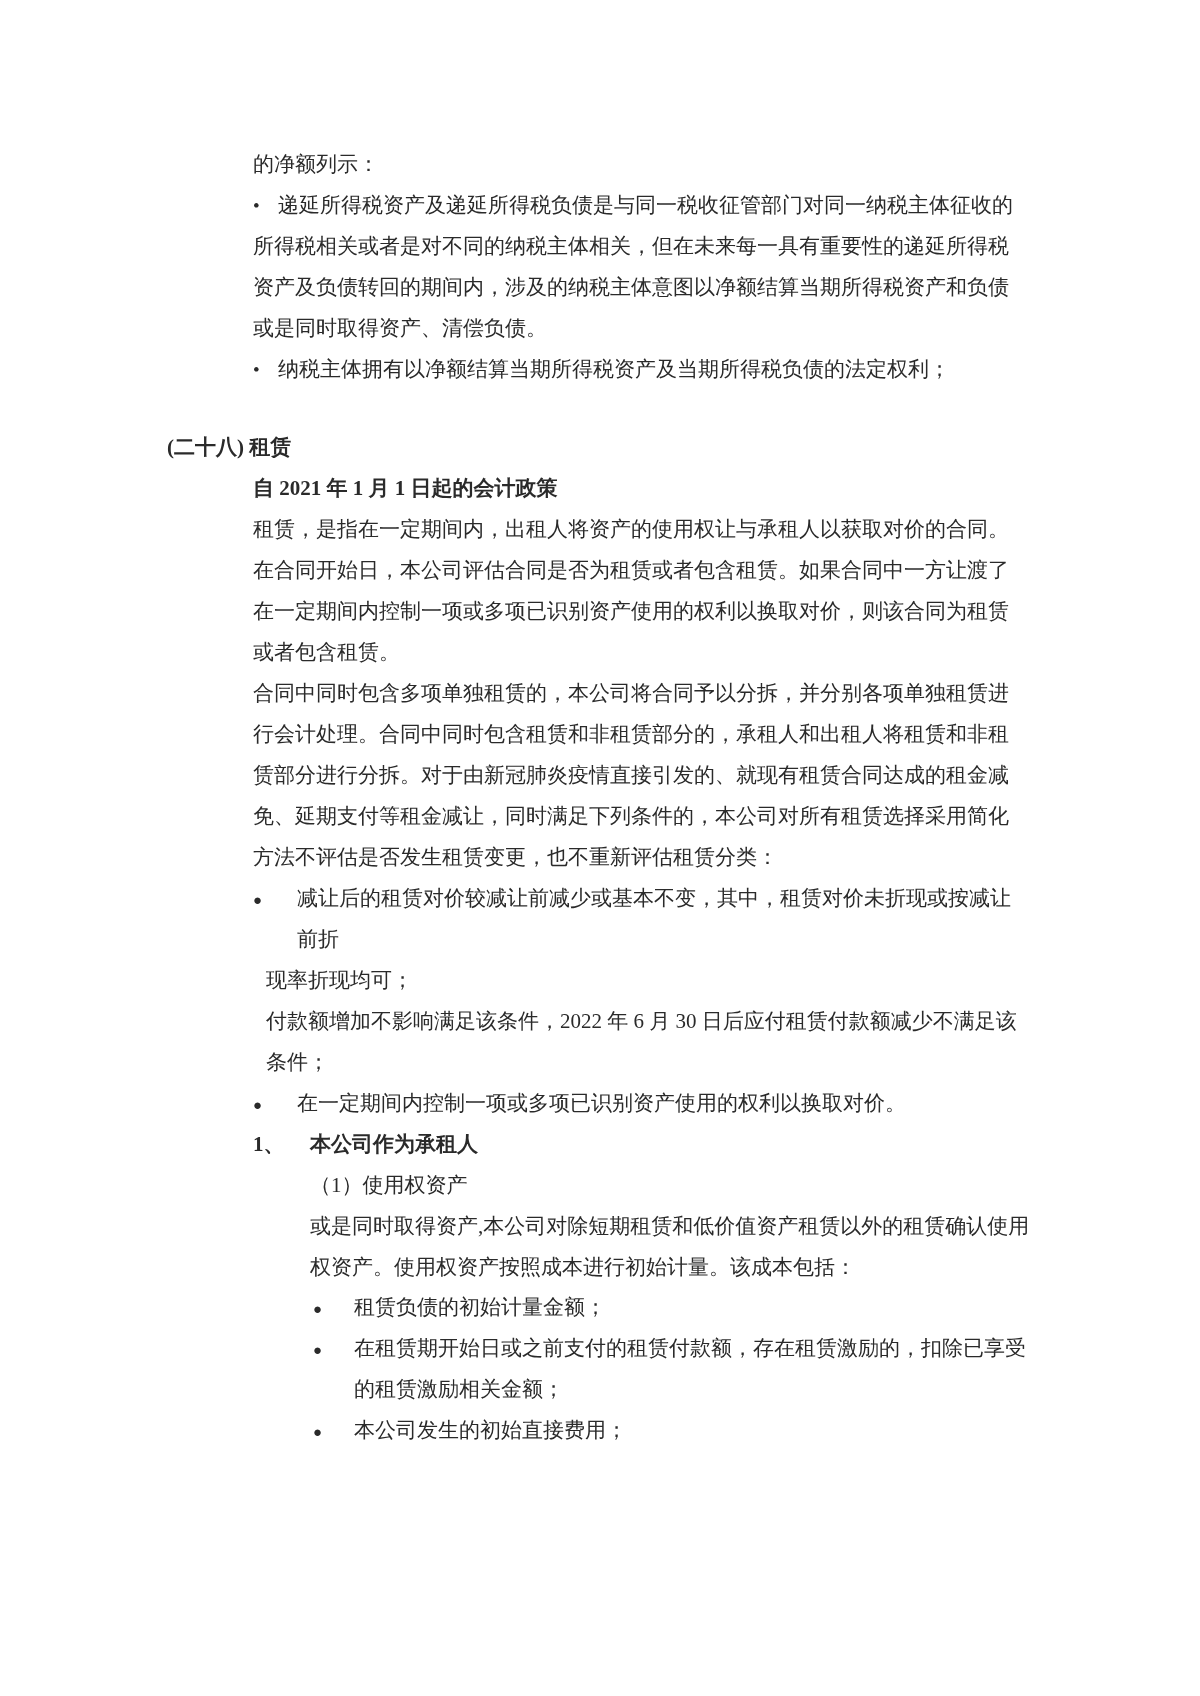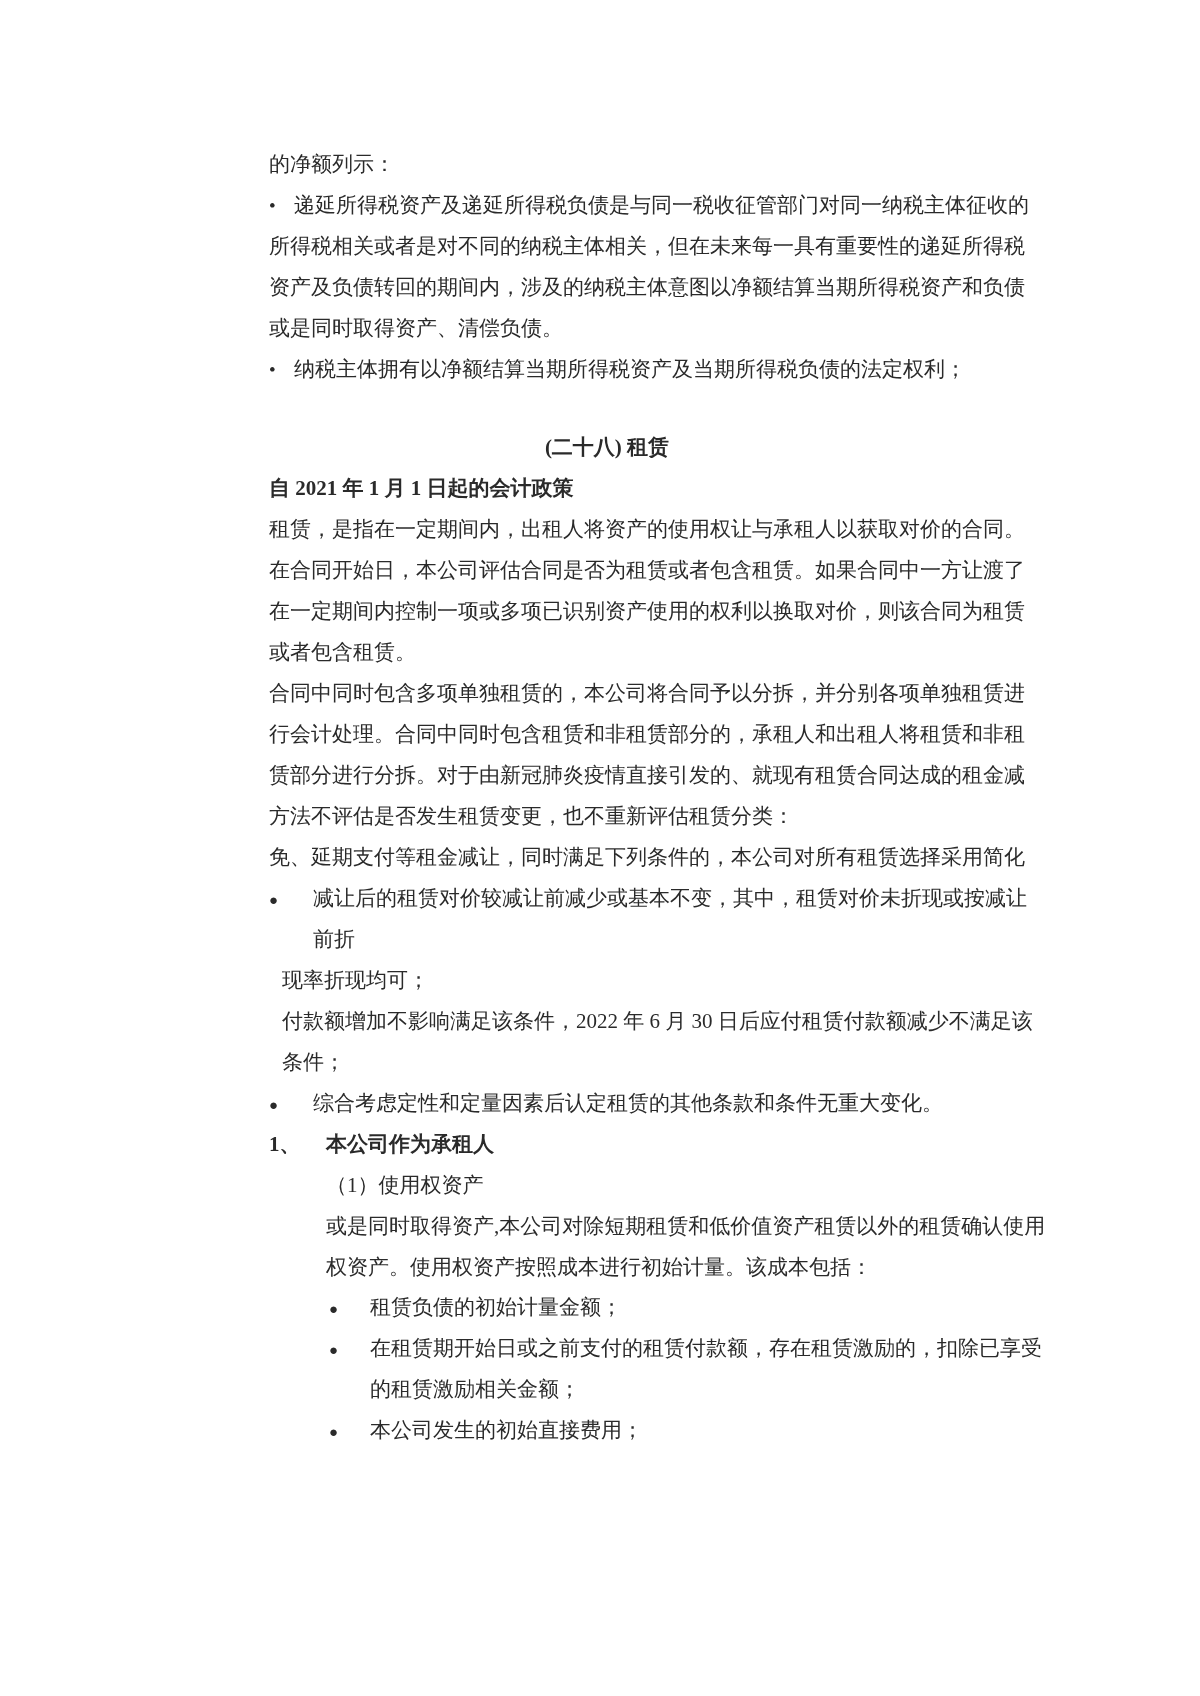--- a/index.html
+++ b/index.html
@@ -12,21 +12,21 @@
     width: 1200px;
     height: 1696px;
     background: #ffffff;
     box-sizing: border-box;
     padding-top: 144px;
     overflow: hidden;
     font-family: "Liberation Serif", "DejaVu Serif", serif;
     font-size: 21px;
     color: #2a2a2a;
   }
-  .doc-content { width: 1015px; margin-left: 16px; }
+  .doc-content { width: 1015px; }
   .blk { margin: 0; }
   .line {
     line-height: 41px;
     height: 41px;
     white-space: nowrap;
   }
   
   .b-body .line,
   .b-body-bold .line,
   .b-bullet-small .line,
@@ -34,21 +34,21 @@
   .b-numbered-heading .line { margin-left: 253px; }
   .b-section-heading .line { margin-left: 167px; }
   .b-cont .line { margin-left: 266px; }
   .b-sub .line { margin-left: 310px; }
   .b-sub-bullet .line { margin-left: 313px; font-family: Liberation Mono, monospace; }
 
   
   .b-bullet-large .line.hang { margin-left: 297px; }
   .b-sub-bullet .line.hang { margin-left: 354px; }
 
-  .b-section-heading { margin-top: 37px; text-align: center; }
+  .b-section-heading { margin-top: 37px; }
   .b-section-heading .line,
   .b-body-bold .line,
   .b-numbered-heading .line { font-weight: bold; }
 
   .bullet {
     display: inline-block;
     vertical-align: baseline;
   }
   .bullet.sm { width: 25px; font-size: 19px; }
   .bullet.lg { width: 44px; font-size: 15px; }
@@ -79,36 +79,36 @@
         <div class="line">自 2021 年 1 月 1 日起的会计政策</div>
       </div>
       <div class="blk b-body">
         <div class="line">租赁，是指在一定期间内，出租人将资产的使用权让与承租人以获取对价的合同。</div>
         <div class="line">在合同开始日，本公司评估合同是否为租赁或者包含租赁。如果合同中一方让渡了</div>
         <div class="line">在一定期间内控制一项或多项已识别资产使用的权利以换取对价，则该合同为租赁</div>
         <div class="line">或者包含租赁。</div>
         <div class="line">合同中同时包含多项单独租赁的，本公司将合同予以分拆，并分别各项单独租赁进</div>
         <div class="line">行会计处理。合同中同时包含租赁和非租赁部分的，承租人和出租人将租赁和非租</div>
         <div class="line">赁部分进行分拆。对于由新冠肺炎疫情直接引发的、就现有租赁合同达成的租金减</div>
+        <div class="line">免、延期支付等租金减让，同时满足下列条件的，本公司对所有租赁选择采用简化</div>
         <div class="line">方法不评估是否发生租赁变更，也不重新评估租赁分类：</div>
-        <div class="line">免、延期支付等租金减让，同时满足下列条件的，本公司对所有租赁选择采用简化</div>
       </div>
       <div class="blk b-bullet-large">
         <div class="line"><span class="bullet lg">●</span><span>减让后的租赁对价较减让前减少或基本不变，其中，租赁对价未折现或按减让</span></div>
         <div class="line hang">前折</div>
       </div>
       <div class="blk b-cont">
         <div class="line">现率折现均可；</div>
       </div>
       <div class="blk b-cont">
         <div class="line">付款额增加不影响满足该条件，2022 年 6 月 30 日后应付租赁付款额减少不满足该</div>
         <div class="line">条件；</div>
       </div>
       <div class="blk b-bullet-large">
-        <div class="line"><span class="bullet lg">●</span><span>综合考虑定性和定量因素后认定租赁的其他条款和条件无重大变化。</span></div>
+        <div class="line"><span class="bullet lg">●</span><span>在一定期间内控制一项或多项已识别资产使用的权利以换取对价。</span></div>
       </div>
       <div class="blk b-numbered-heading">
         <div class="line"><span class="bullet num">1、</span><span>本公司作为承租人</span></div>
       </div>
       <div class="blk b-sub">
         <div class="line">（1）使用权资产</div>
       </div>
       <div class="blk b-sub">
         <div class="line">或是同时取得资产,本公司对除短期租赁和低价值资产租赁以外的租赁确认使用</div>
         <div class="line">权资产。使用权资产按照成本进行初始计量。该成本包括：</div>

